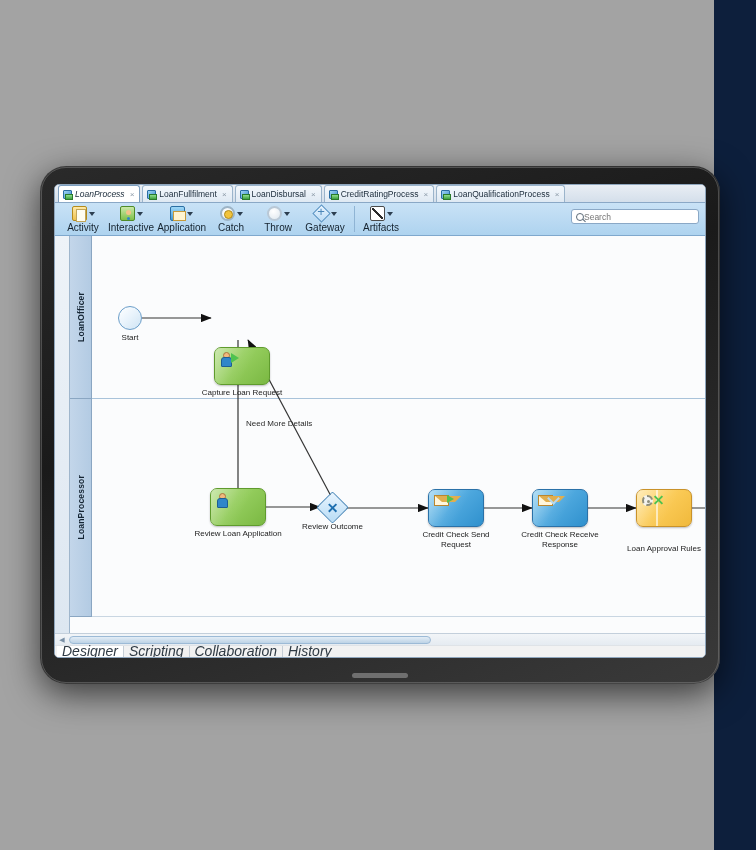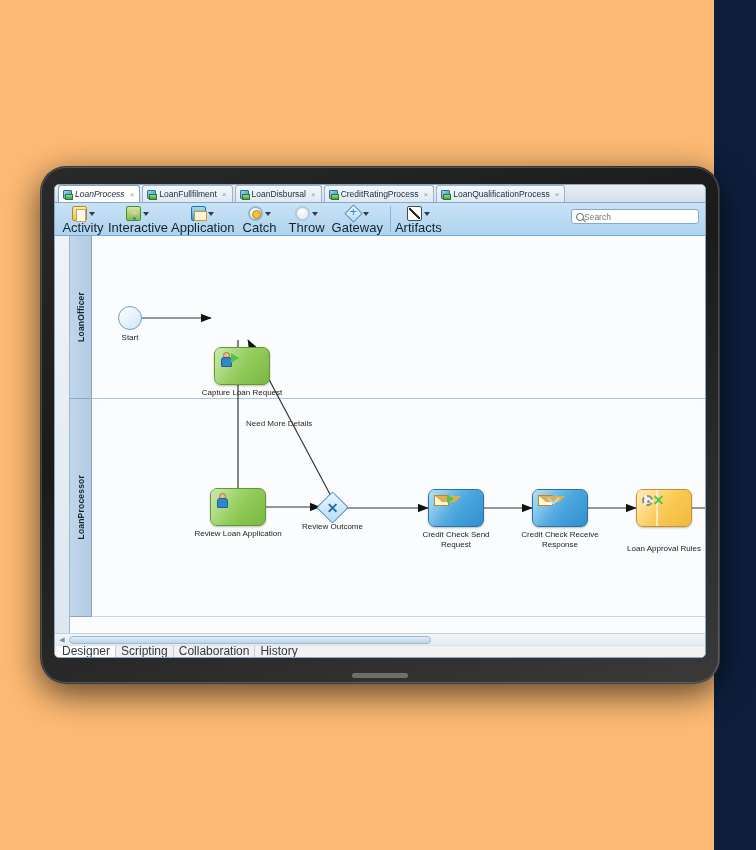--- a/index.html
+++ b/index.html
@@ -2,21 +2,21 @@
 <html><head>
 <meta charset="utf-8">
 <style>
   * { box-sizing: border-box; margin:0; padding:0; }
   html, body {
     width: 756px; height: 850px;
     background: #0d1f3c;
     font-family: "Liberation Sans", sans-serif;
     overflow: hidden;
   }
-  #stage { position: relative; width: 714px; height: 850px; background:#fdba74; }
+  #stage { position: relative; width: 714px; height: 850px; background:#a3a3a3; }
 
   
   #device {
     position:absolute; left:40px; top:166px;
     width:680px; height:518px;
     background: linear-gradient(160deg,#2a2a2a 0%, #1a1a1a 40%, #3a3a3a 100%);
     border-radius: 26px;
     box-shadow: 0 10px 34px rgba(0,0,0,.65), inset 0 0 2px #6a6a6a;
     padding: 18px 14px 26px 14px;
   }
@@ -85,21 +85,21 @@
   }
   .tool-top { display:flex; align-items:center; gap:2px; height:17px; }
   .tool-ico {
     width:15px;height:15px; border-radius:2px; position:relative;
     display:block;
   }
   .tool-caret{
     width:0;height:0;border-left:3px solid transparent;border-right:3px solid transparent;
     border-top:4px solid #2c3e50;
   }
-  .tool-lbl { font-size:13px; color:#14222e; margin-top:1px; line-height:9px; white-space:nowrap;}
+  .tool-lbl { font-size:10px; color:#14222e; margin-top:1px; line-height:9px; white-space:nowrap;}
 
   
   .ico-activity{ background:linear-gradient(#ffe9a8,#f0c24e); border:1px solid #b38b1d;}
   .ico-activity:after{content:"";position:absolute;left:3px;top:2px;width:8px;height:11px;background:#fffdf0;border:1px solid #c2a65a;}
   .ico-interactive{ background:linear-gradient(#cbe9a8,#7fc04a); border:1px solid #4f8b29;}
   .ico-interactive:after{content:"";position:absolute;left:5px;top:3px;width:5px;height:5px;border-radius:50%;background:#f4c28a;box-shadow:0 6px 0 -1px #2f86c9;}
   .ico-notification{ background:linear-gradient(#9fd8f7,#3f97d6); border:1px solid #2a6fa3;}
   .ico-notification:after{content:"";position:absolute;left:2px;top:4px;width:11px;height:8px;background:#fff4d0;border:1px solid #c79b3a;}
   .ico-catch{ background:radial-gradient(circle at 40% 35%,#ffffff,#dfe9f0); border:2px solid #9db4c6; border-radius:50%;}
   .ico-catch:after{content:"";position:absolute;left:2px;top:2px;width:7px;height:7px;border-radius:50%;background:#f2c33c;border:1px solid #b08b1c;}
@@ -255,22 +255,22 @@
   }
   #zlabel{ font-size:9px; color:#2a2a2a;}
   #zcaret{ width:0;height:0;border-left:4px solid transparent;border-right:4px solid transparent;border-top:5px solid #2a2a2a;}
 
   
   #viewtabs{
     flex:0 0 12px; height:12px; background:#f2f2f2;
     display:flex; align-items:center; gap:0px; padding-left:2px;
     border-top:1px solid #dfe3e7;
   }
-  .vtab{ font-size:12px; color:#2f3a44; padding:0 5px; cursor:pointer;
-    border-right:1px solid #c6ced6; line-height:11px; white-space:nowrap;}
+  .vtab{ font-size:14px; color:#2f3a44; padding:0 5px; cursor:pointer;
+    border-right:1px solid #c6ced6; line-height:11px; white-space:nowrap;font-style:italic;}
   .vtab.active{ background:#ffffff; }
   .vtab:last-child{ border-right:none; }
 </style>
 </head>
 <body>
 
 <div id="stage">
 
   <div id="device">
     <div id="device-bezel-highlight"></div>

